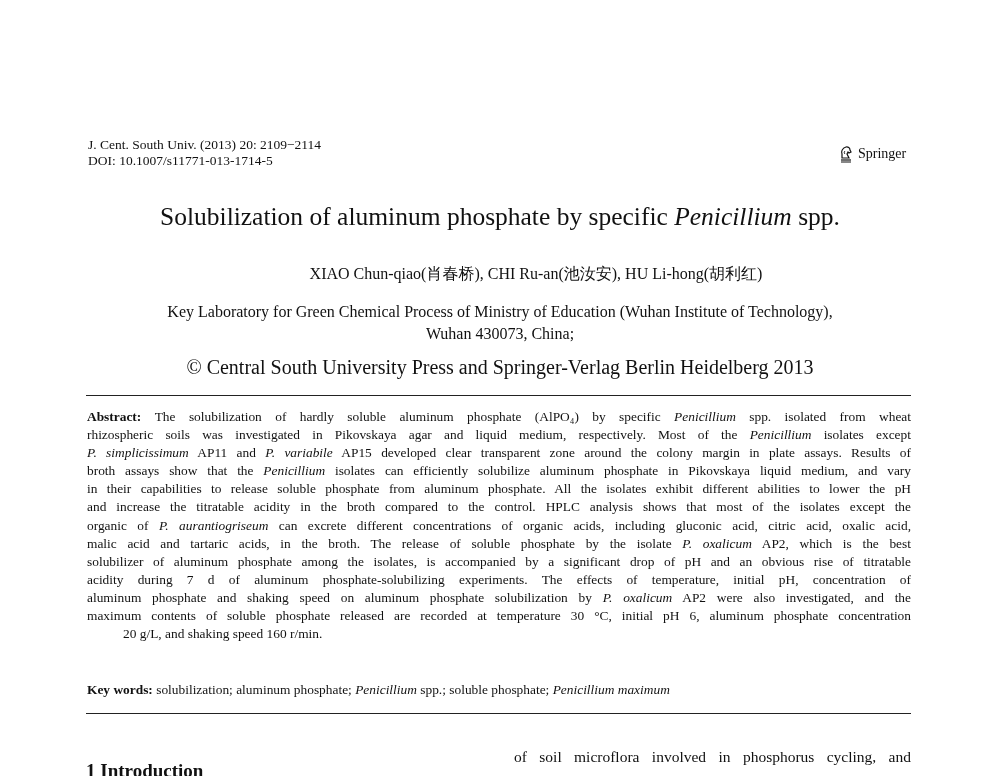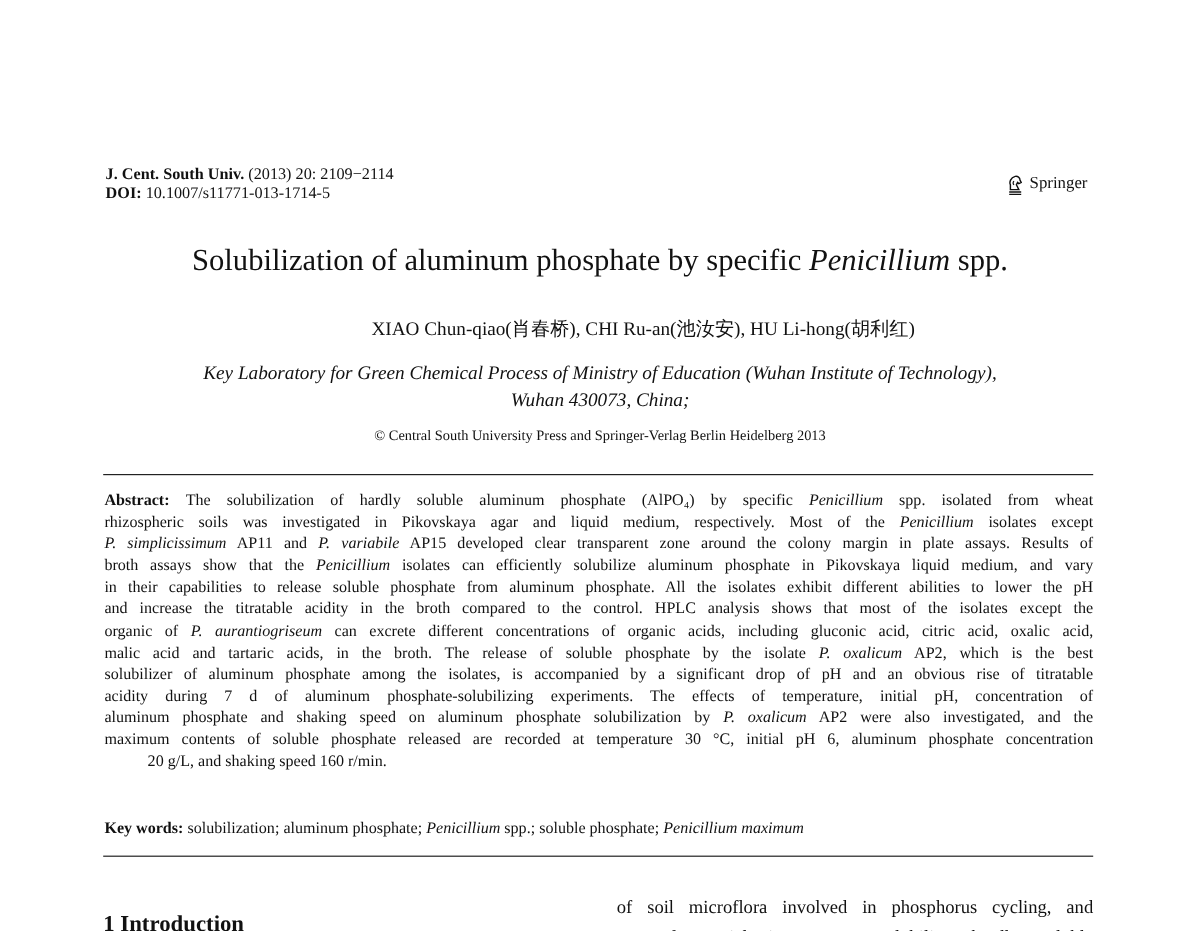--- a/index.html
+++ b/index.html
@@ -1,26 +1,26 @@
 <!DOCTYPE html>
 <html><head>
 <meta charset="utf-8">
 <style>
   html, body { margin: 0; padding: 0; background: #ffffff; }
   body { width: 1000px; height: 776px; position: relative; overflow: hidden;
          font-family: "Liberation Serif", "DejaVu Serif", serif; color: #111; }
   .abs { position: absolute; }
   .journal { left: 88px; top: 137px; font-size: 13.5px; line-height: 16px; }
-  .journal b { font-weight: bold; }
+  .journal b { font-weight: normal; }
   .springer { left: 838px; top: 145px; font-size: 14px; display: flex; align-items: center; gap: 4px; justify-content: space-between; }
   .springer svg { width: 16px; height: 18px; }
   .title { left: 0; width: 1000px; top: 202px; text-align: center; font-size: 25.5px; }
   .authors { left: 0; width: 1000px; top: 264px; text-align: center; font-size: 16px; padding-left: 36px; }
-  .affil { left: 0; width: 1000px; top: 301px; text-align: center; font-size: 16px; line-height: 22px; font-style: italic; }
-  .copyright { left: 0; width: 1000px; top: 356px; text-align: center; font-size: 12px; }
+  .affil { left: 0; width: 1000px; top: 301px; text-align: center; font-size: 16px; line-height: 22px; }
+  .copyright { left: 0; width: 1000px; top: 356px; text-align: center; font-size: 20px; }
   .rule { left: 86px; width: 825px; height: 1px; background: #222; }
   .abstract { left: 87px; width: 824px; top: 408px; font-size: 13.4px; line-height: 18.1px; text-align: justify; }
   .abstract .line { display: block; text-align: justify; text-align-last: justify; white-space: nowrap; height: 18.1px; }
   .abstract .line.last { text-align-last: left; margin-left: 36px; }
   .keywords { left: 87px; top: 682px; font-size: 13.4px; }
   .intro-head { left: 86px; top: 760px; font-size: 19px; font-weight: bold; }
   .col2 { left: 514px; width: 397px; top: 744px; font-size: 15.5px; line-height: 25px; text-align: justify; }
   .col2 .line { display: block; text-align: justify; text-align-last: justify; white-space: nowrap; }
   i { font-style: italic; }
 </style>

